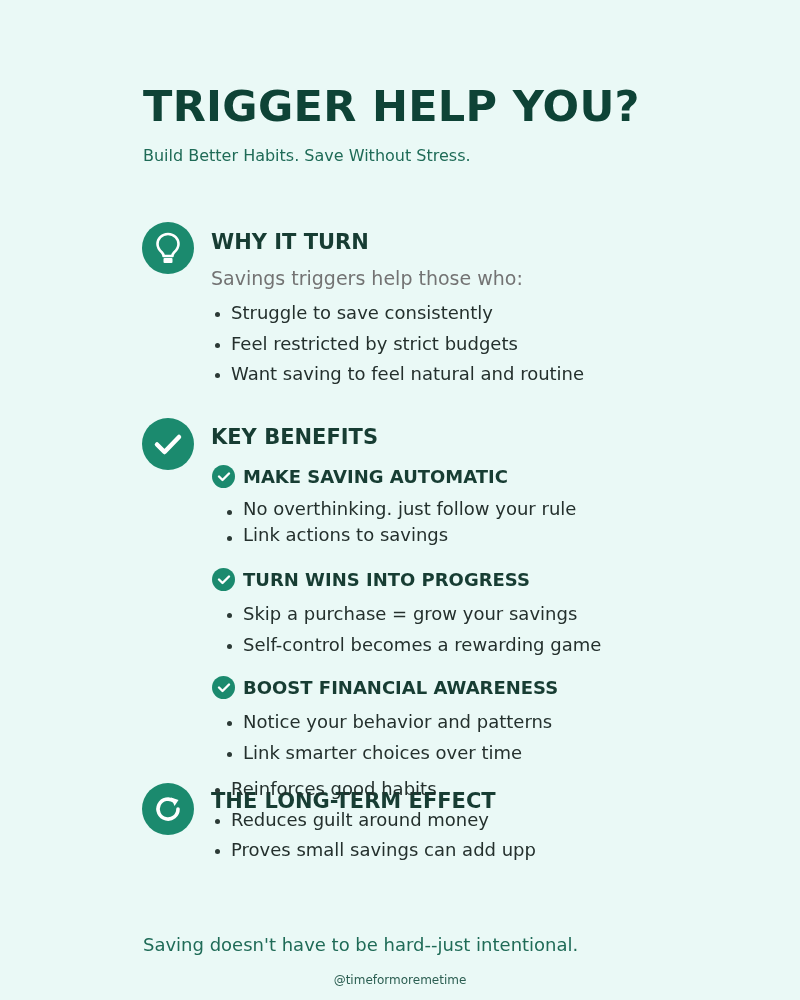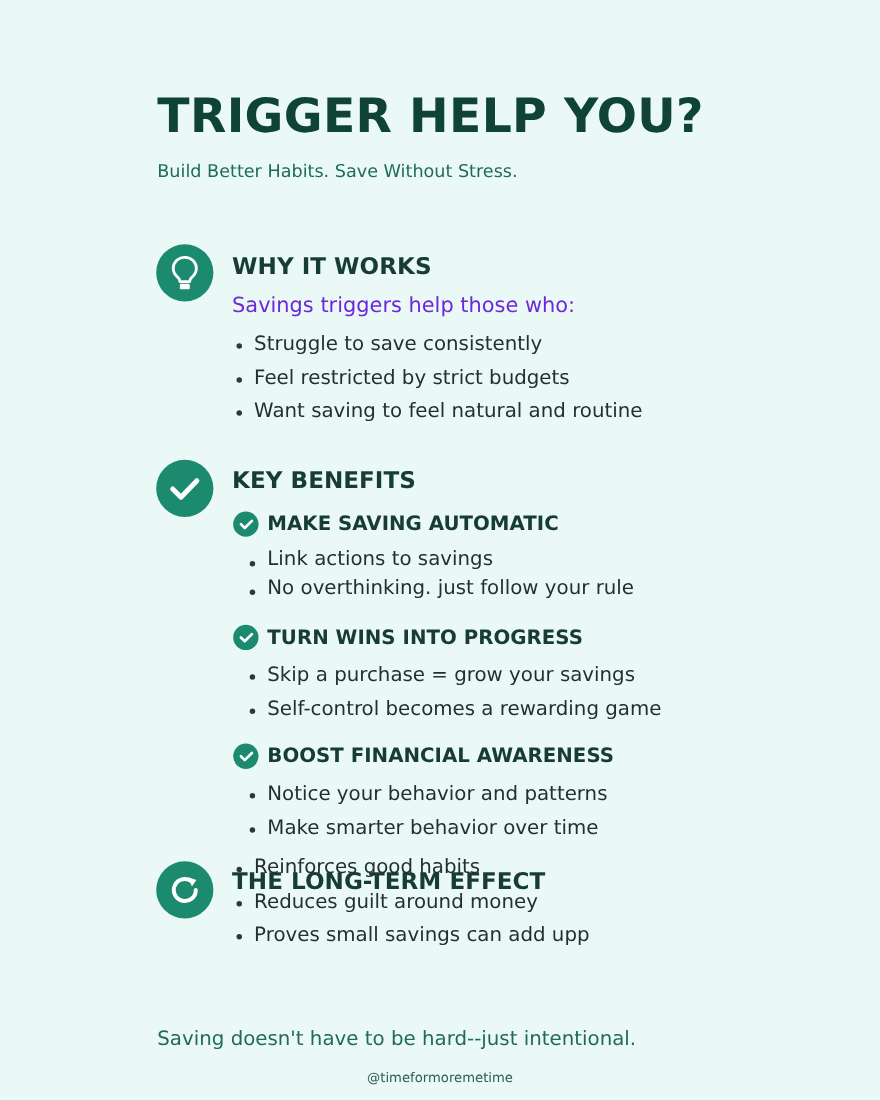--- a/index.html
+++ b/index.html
@@ -53,21 +53,21 @@
       margin: 0;
       font-weight: bold;
       font-size: 21px;
       color: #173d33;
       white-space: nowrap;
     }
     .intro {
       position: absolute;
       left: 211px;
       font-size: 19px;
-      color: #6d28d9;
+      color: #737373;
       white-space: nowrap;
     }
     .bullets {
       position: absolute;
       margin: 0;
       padding: 0;
       list-style: none;
     }
     .bullets li {
       font-size: 18px;
@@ -135,21 +135,21 @@
   <span>TRIGGER HELP YOU?</span>
 </h1>
 <p class="subtitle">Build Better Habits. Save Without Stress.</p>
 
 <div class="circle-icon" style="top:222px;">
   <svg width="30" height="34" viewBox="0 0 30 34">
     <path d="M15 3 C8.5 3 4.5 8 4.5 13 C4.5 17 6.8 19.5 9 21.5 C10 22.5 10.5 23.5 10.5 25 L19.5 25 C19.5 23.5 20 22.5 21 21.5 C23.2 19.5 25.5 17 25.5 13 C25.5 8 21.5 3 15 3 Z" fill="none" stroke="#ffffff" stroke-width="2.6" stroke-linejoin="round"></path>
     <rect x="10.5" y="27" width="9" height="5" rx="1" fill="#ffffff"></rect>
   </svg>
 </div>
-<h2 class="section-heading" style="left:211px; top:230px;">WHY IT WORKS</h2>
+<h2 class="section-heading" style="left:211px; top:230px;">WHY IT TURN</h2>
 <div class="intro" style="top:267px;">Savings triggers help those who:</div>
 <ul class="bullets" style="left:211px; top:298px;">
   <li>Struggle to save consistently</li>
   <li>Feel restricted by strict budgets</li>
   <li>Want saving to feel natural and routine</li>
 </ul>
 
 <div class="circle-icon" style="top:418px;">
   <svg width="30" height="24" viewBox="0 0 30 24">
     <path d="M4 12.5 L11.5 20 L26 5" fill="none" stroke="#ffffff" stroke-width="4.5" stroke-linecap="round" stroke-linejoin="round"></path>
@@ -159,22 +159,22 @@
 
 <div class="sub-heading" style="top:465px;text-align:right;">
   <span class="small-check">
     <svg width="14" height="11" viewBox="0 0 14 11">
         <path d="M2 5.5 L5.5 9 L12 2.5" fill="none" stroke="#ffffff" stroke-width="2.4" stroke-linecap="round" stroke-linejoin="round"></path>
       </svg>
   </span>
   <span class="sub-heading-label">MAKE SAVING AUTOMATIC</span>
 </div>
 <ul class="bullets" style="left:223px; top:496px; line-height:26px;">
+  <li style="line-height:26px;">No overthinking. just follow your rule</li>
   <li style="line-height:26px;">Link actions to savings</li>
-  <li style="line-height:26px;">No overthinking. just follow your rule</li>
 </ul>
 
 <div class="sub-heading" style="top:568px;">
   <span class="small-check">
     <svg width="14" height="11" viewBox="0 0 14 11">
         <path d="M2 5.5 L5.5 9 L12 2.5" fill="none" stroke="#ffffff" stroke-width="2.4" stroke-linecap="round" stroke-linejoin="round"></path>
       </svg>
   </span>
   <span class="sub-heading-label">TURN WINS INTO PROGRESS</span>
 </div>
@@ -186,21 +186,21 @@
 <div class="sub-heading" style="top:676px;">
   <span class="small-check">
     <svg width="14" height="11" viewBox="0 0 14 11">
         <path d="M2 5.5 L5.5 9 L12 2.5" fill="none" stroke="#ffffff" stroke-width="2.4" stroke-linecap="round" stroke-linejoin="round"></path>
       </svg>
   </span>
   <span class="sub-heading-label">BOOST FINANCIAL AWARENESS</span>
 </div>
 <ul class="bullets" style="left:223px; top:707px;">
   <li>Notice your behavior and patterns</li>
-  <li>Make smarter behavior over time</li>
+  <li>Link smarter choices over time</li>
 </ul>
 
 <div class="circle-icon" style="top:783px;">
   <svg width="32" height="32" viewBox="0 0 32 32">
     <path d="M22.5 8.5 A10 10 0 1 0 26 16" fill="none" stroke="#ffffff" stroke-width="3.6" stroke-linecap="round"></path>
     <path d="M19 4.5 L26.5 7 L22.5 13 Z" fill="#ffffff"></path>
   </svg>
 </div>
 <h2 class="section-heading" style="left:211px; top:789px;">THE LONG-TERM EFFECT</h2>
 <ul class="bullets" style="left:211px; top:774px;">

